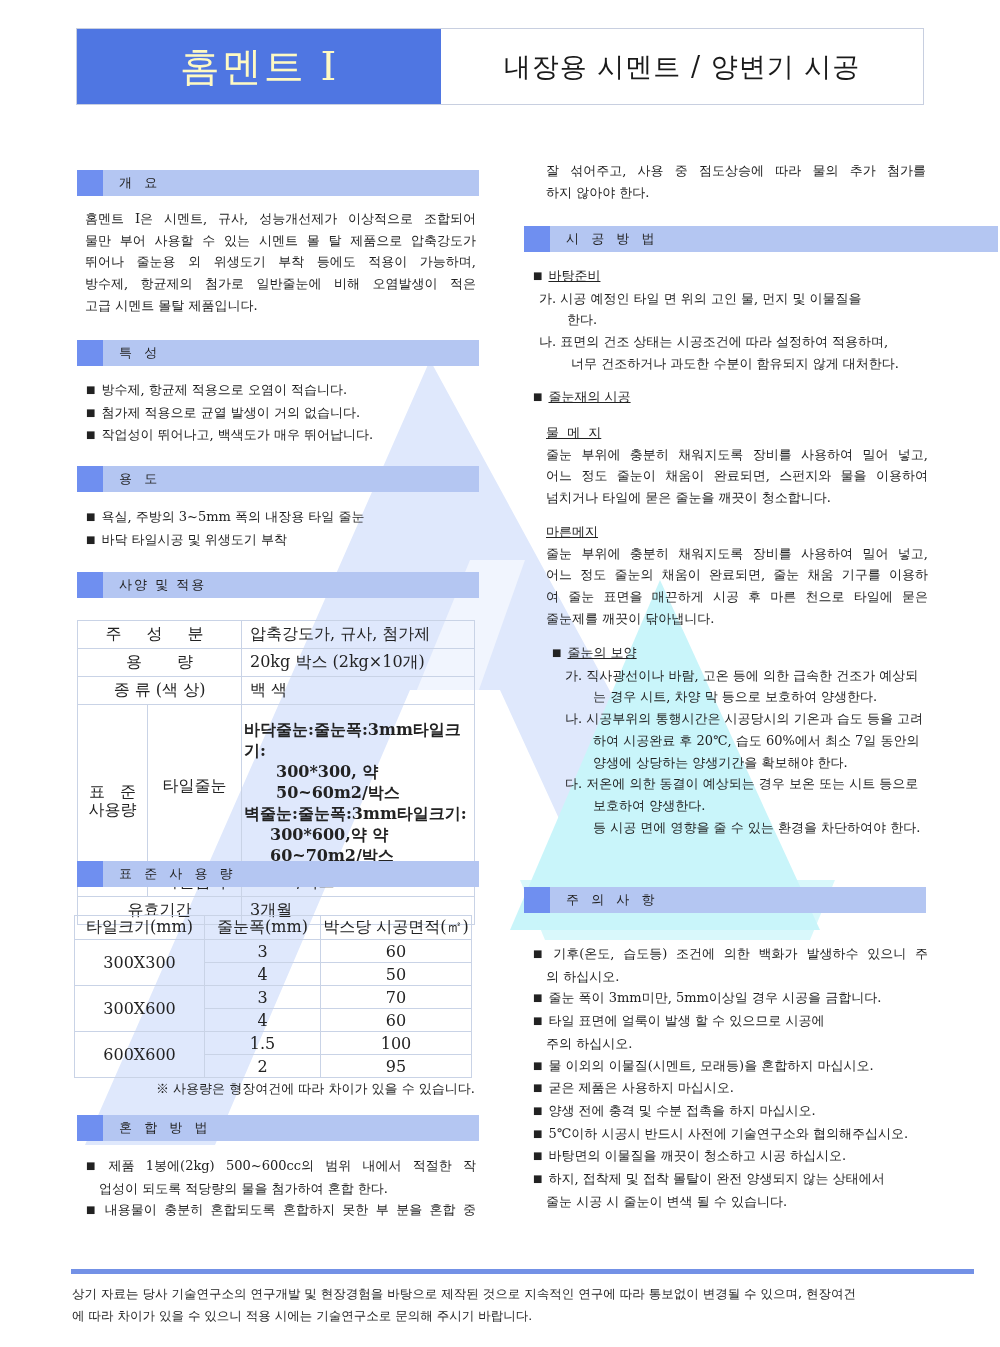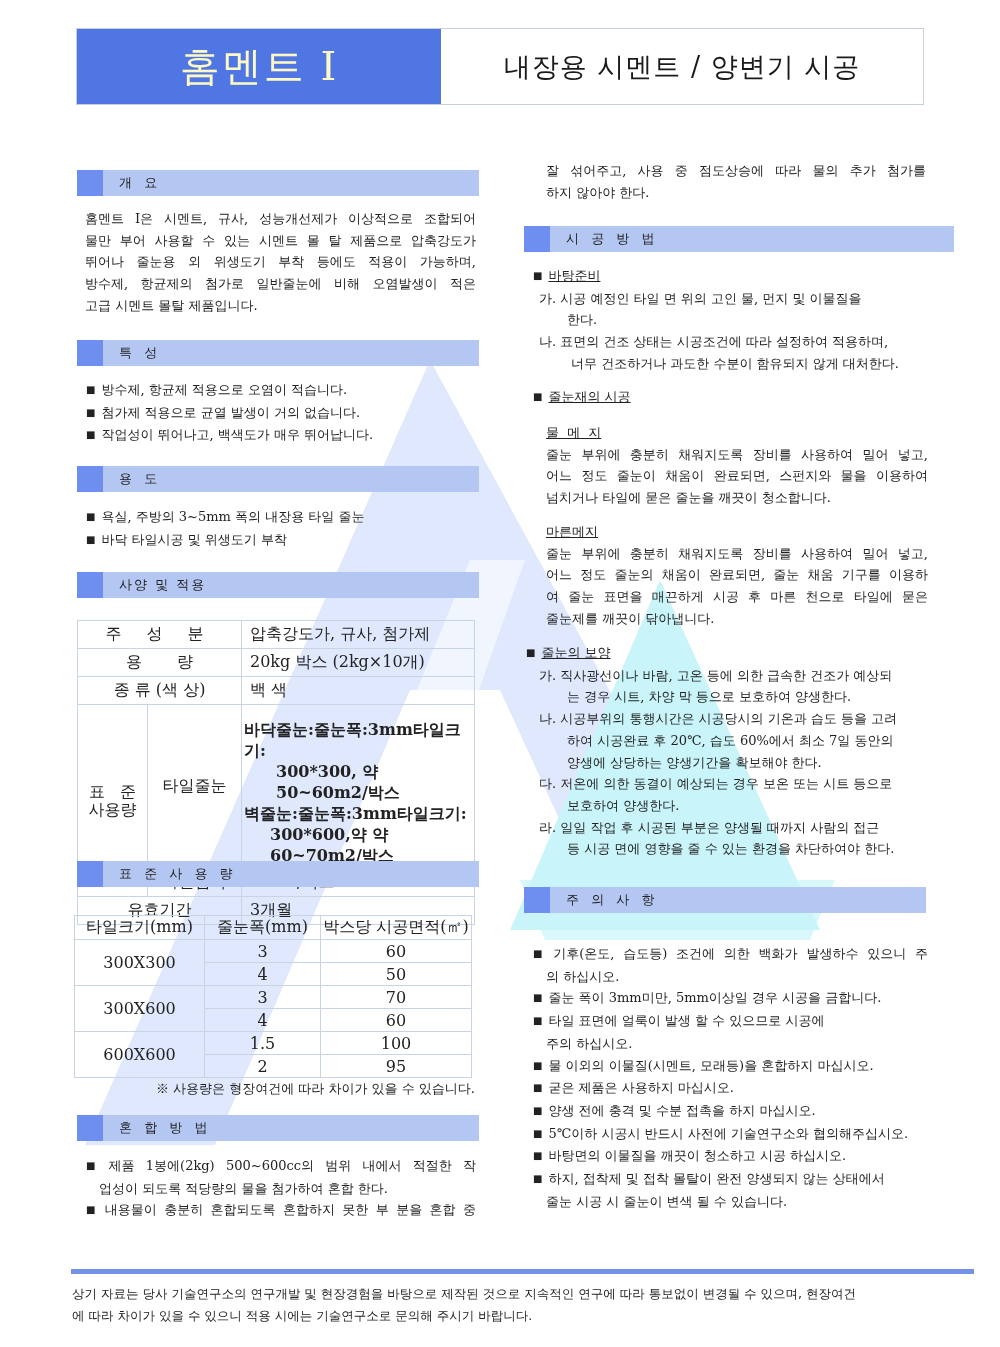--- a/index.html
+++ b/index.html
@@ -185,21 +185,21 @@
     <div class="bullet justify">제품 1봉에(2kg) 500~600cc의 범위 내에서 적절한 작</div>
     <div style="padding-left:13px">업성이 되도록 적당량의 물을 첨가하여 혼합 한다.</div>
     <div class="bullet justify">내용물이 충분히 혼합되도록 혼합하지 못한 부 분을 혼합 중</div>
   </div>
 
   <div class="text" style="left:546px;top:160px;width:380px;">
     <div class="justify">잘 섞어주고, 사용 중 점도상승에 따라 물의 추가 첨가를</div>
     <div>하지 않아야 한다.</div>
   </div>
 
-  <div class="sec" style="left:524px;top:226px;width:430px;">
+  <div class="sec" style="left:524px;top:226px;width:474px;">
     <div class="tab"></div>
     <span class="lbl">시 공 방 법</span>
   </div>
 
   <div class="text" style="left:533px;top:265px;width:398px;">
     <div class="bullet"><span class="ul">바탕준비</span></div>
     <div style="padding-left:6px">
       <span>가.</span>
       <span>시공 예정인 타일 면 위의 고인 물, 먼지 및 이물질을</span>
     </div>
@@ -221,42 +221,38 @@
     <div>넘치거나 타일에 묻은 줄눈을 깨끗이 청소합니다.</div>
   </div>
   <div class="text" style="left:546px;top:521px;width:382px;">
     <div><span class="ul">마른메지</span></div>
     <div class="justify">줄눈 부위에 충분히 채워지도록 장비를 사용하여 밀어 넣고,</div>
     <div class="justify">어느 정도 줄눈의 채움이 완료되면, 줄눈 채움 기구를 이용하</div>
     <div class="justify">여 줄눈 표면을 매끈하게 시공 후 마른 천으로 타일에 묻은</div>
     <div>줄눈제를 깨끗이 닦아냅니다.</div>
   </div>
 
-  <div class="text" style="left:526px;top:642px;width:404px;">
+  <div class="text" style="left:552px;top:642px;width:404px;">
     <div class="bullet"><span class="ul">줄눈의 보양</span></div>
     <div style="padding-left:13px">
       <span>가.</span>
       <span>직사광선이나 바람, 고온 등에 의한 급속한 건조가 예상되</span>
     </div>
     <div style="padding-left:41px">는 경우 시트, 차양 막 등으로 보호하여 양생한다.</div>
     <div style="padding-left:13px">
       <span>나.</span>
       <span>시공부위의 통행시간은 시공당시의 기온과 습도 등을 고려</span>
     </div>
     <div style="padding-left:41px">하여 시공완료 후 20℃, 습도 60%에서 최소 7일 동안의</div>
     <div style="padding-left:41px">양생에 상당하는 양생기간을 확보해야 한다.</div>
     <div style="padding-left:13px">
       <span>다.</span>
       <span>저온에 의한 동결이 예상되는 경우 보온 또는 시트 등으로</span>
     </div>
     <div style="padding-left:41px">보호하여 양생한다.</div>
-    <div style="padding-left:13px">
-      <span>라.</span>
-      <span>일일 작업 후 시공된 부분은 양생될 때까지 사람의 접근</span>
-    </div>
     <div style="padding-left:41px">등 시공 면에 영향을 줄 수 있는 환경을 차단하여야 한다.</div>
   </div>
 
   <div class="sec" style="left:524px;top:887px;width:402px;">
     <div class="tab"></div>
     <span class="lbl">주 의 사 항</span>
   </div>
 
   <div class="text" style="left:533px;top:943px;width:395px;">
     <div class="bullet justify">기후(온도, 습도등) 조건에 의한 백화가 발생하수 있으니 주</div>

